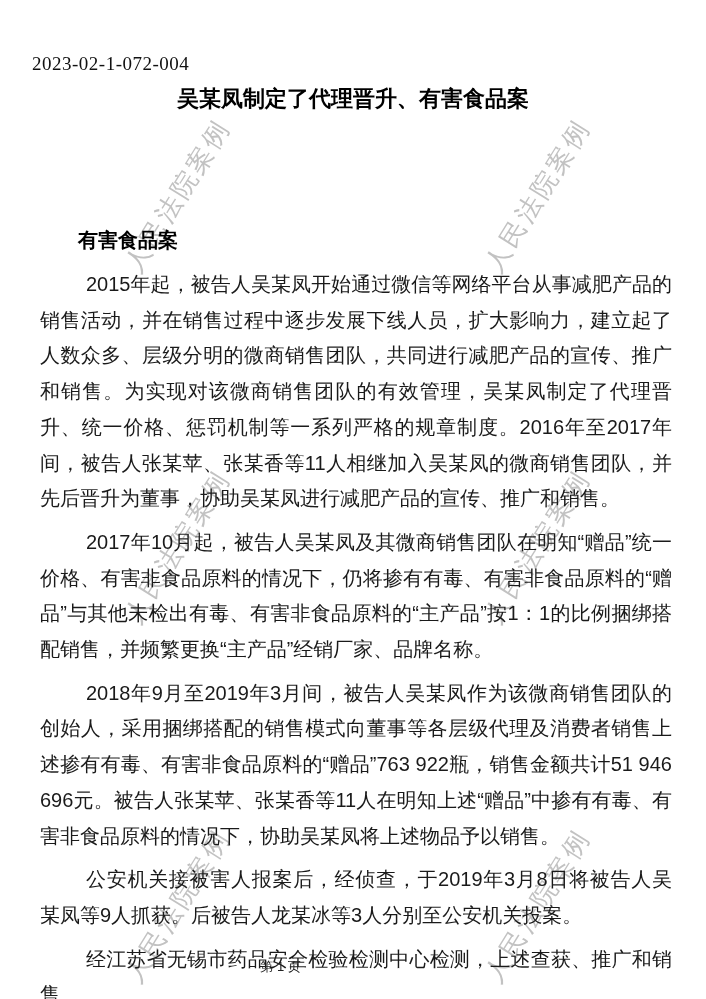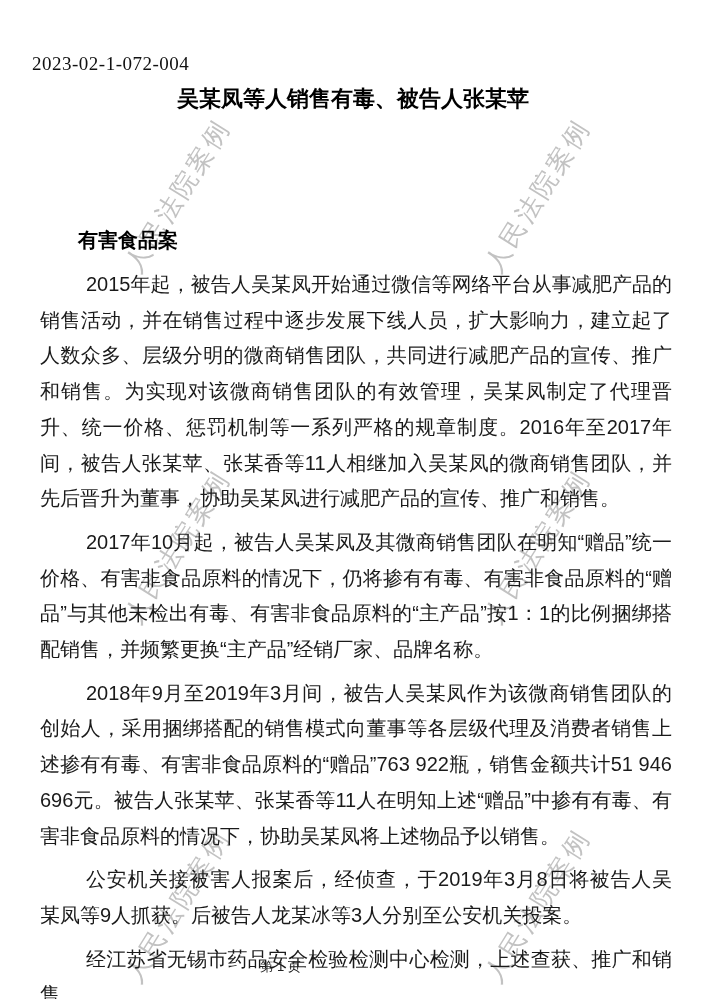--- a/index.html
+++ b/index.html
@@ -157,21 +157,21 @@
     <div class="wm">人民法院案例</div>
     <div class="wm">人民法院案例</div>
     <div class="wm">人民法院案例</div>
     <div class="wm">人民法院案例</div>
   </div>
 
   <div class="content">
 
     <div class="doc-number">2023-02-1-072-004</div>
 
-    <div class="case-title">吴某凤等人销售有毒、被告人张某苹</div>
+    <div class="case-title">吴某凤制定了代理晋升、有害食品案</div>
 
 
 
     <div class="section-heading">有害食品案</div>
 
     <div class="body-text">
         <p class="body-paragraph">2015年起，被告人吴某凤开始通过微信等网络平台从事减肥产品的销售活动，并在销售过程中逐步发展下线人员，扩大影响力，建立起了人数众多、层级分明的微商销售团队，共同进行减肥产品的宣传、推广和销售。为实现对该微商销售团队的有效管理，吴某凤制定了代理晋升、统一价格、惩罚机制等一系列严格的规章制度。2016年至2017年间，被告人张某苹、张某香等11人相继加入吴某凤的微商销售团队，并先后晋升为董事，协助吴某凤进行减肥产品的宣传、推广和销售。</p>
         <p class="body-paragraph">2017年10月起，被告人吴某凤及其微商销售团队在明知“赠品”统一价格、有害非食品原料的情况下，仍将掺有有毒、有害非食品原料的“赠品”与其他未检出有毒、有害非食品原料的“主产品”按1：1的比例捆绑搭配销售，并频繁更换“主产品”经销厂家、品牌名称。</p>
         <p class="body-paragraph">2018年9月至2019年3月间，被告人吴某凤作为该微商销售团队的创始人，采用捆绑搭配的销售模式向董事等各层级代理及消费者销售上述掺有有毒、有害非食品原料的“赠品”763 922瓶，销售金额共计51 946 696元。被告人张某苹、张某香等11人在明知上述“赠品”中掺有有毒、有害非食品原料的情况下，协助吴某凤将上述物品予以销售。</p>
         <p class="body-paragraph">公安机关接被害人报案后，经侦查，于2019年3月8日将被告人吴某凤等9人抓获。后被告人龙某冰等3人分别至公安机关投案。</p>

